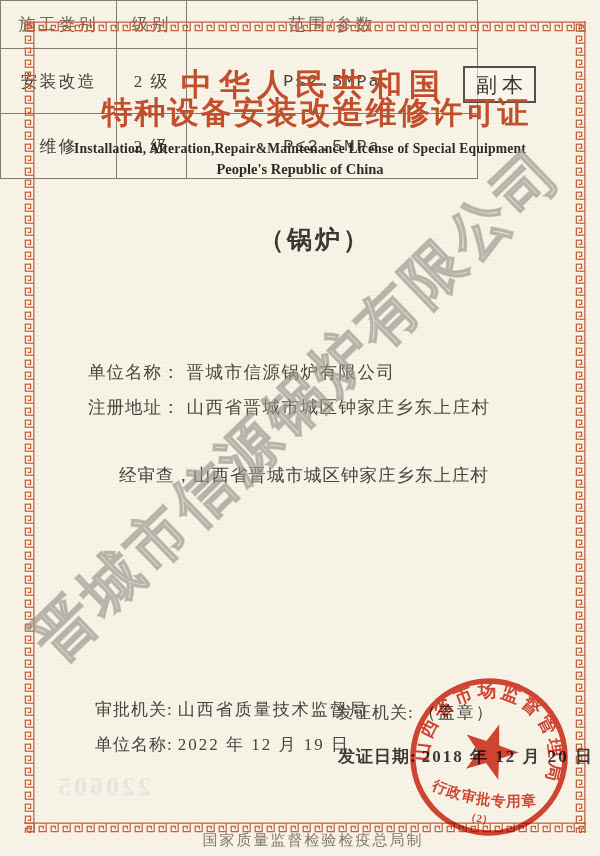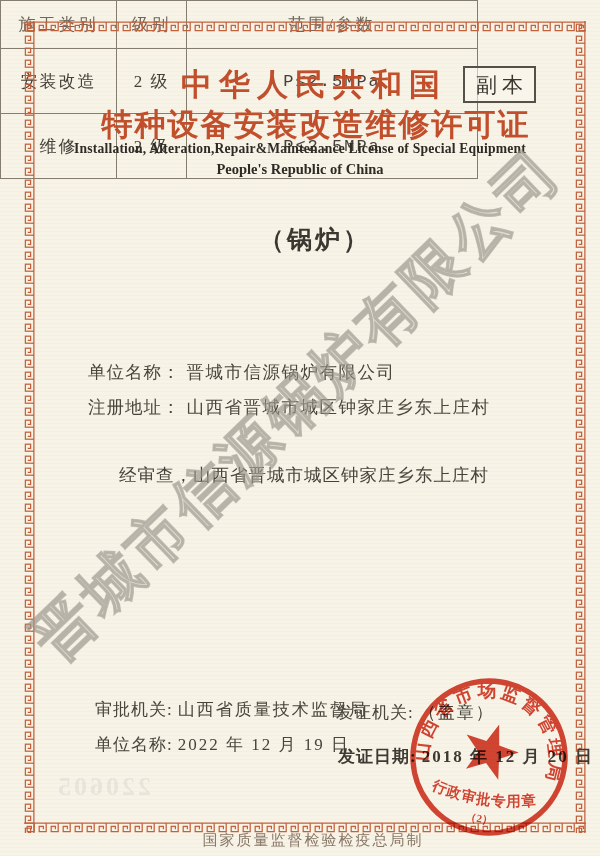--- a/index.html
+++ b/index.html
@@ -16,21 +16,21 @@
     font-family:"Liberation Serif","DejaVu Serif",serif;
     color:var(--ink);
   }
   .abs{position:absolute;}
   .frame-strip{position:absolute; z-index:1;}
   .meander-stroke{stroke:var(--frame); fill:none;}
   .center-line{left:0; right:0; text-align:center;}
 
   .title-cn{z-index:2; color:var(--title-red); font-weight:bold; white-space:nowrap;}
   .title-cn1{top:64px; font-size:31px; letter-spacing:7px; padding-left:28px;}
-  .title-cn2{top:104px; font-size:31px; letter-spacing:2px; padding-left:32px;}
+  .title-cn2{top:92px; font-size:31px; letter-spacing:2px; padding-left:32px;}
   .title-en{z-index:2; color:#2e2b25; font-weight:bold; white-space:nowrap;}
   .title-en1{top:141px; font-size:13.6px; letter-spacing:0.2px;}
   .title-en2{top:161px; font-size:14.5px;}
 
   .copy-badge{
     z-index:2; left:463px; top:66px; width:64px; height:33px;
     border:2px solid #55514a; display:flex; align-items:center; justify-content:center;
     font-size:21px; letter-spacing:5px; padding-left:5px; color:#3a372f; background:rgba(250,246,236,0.6);
   }
 

